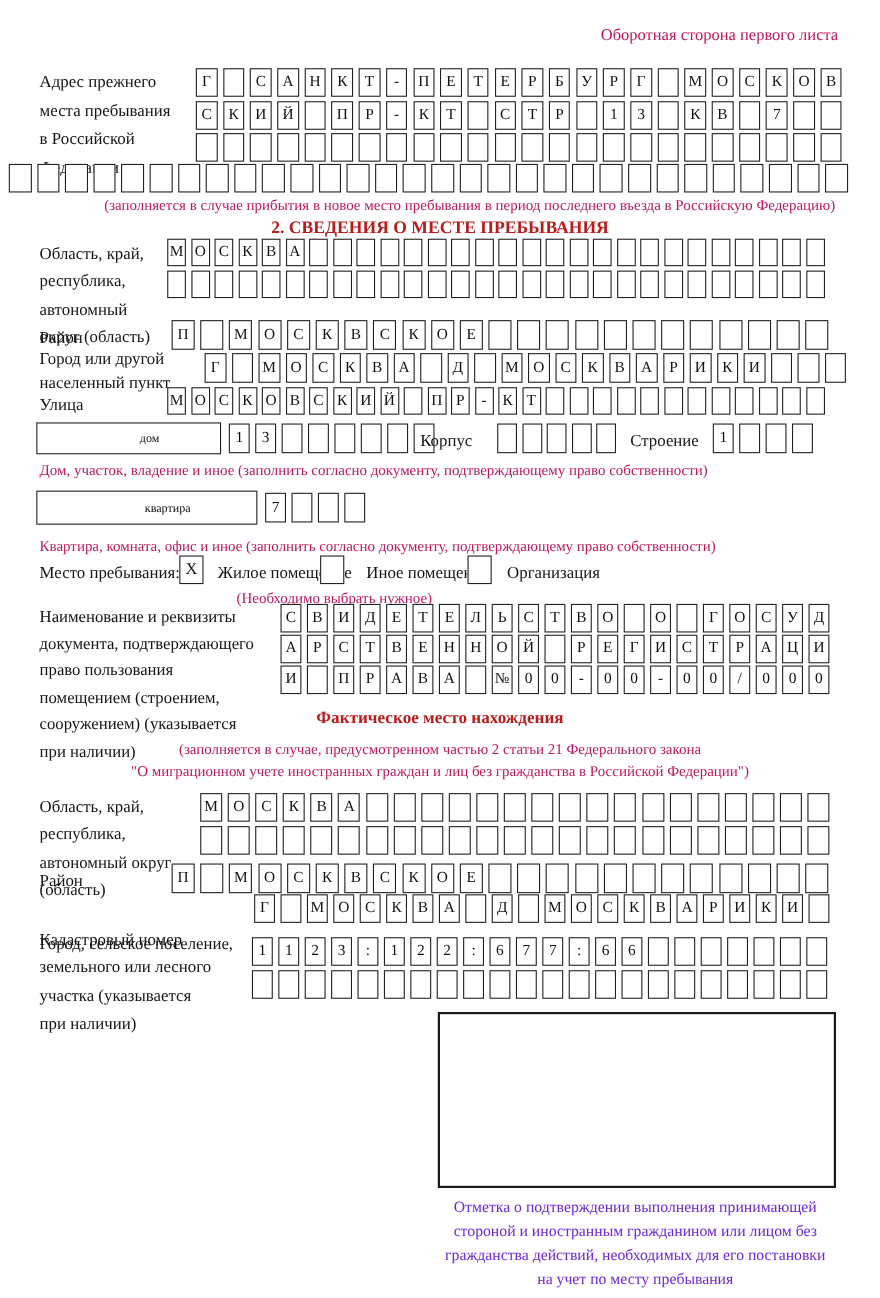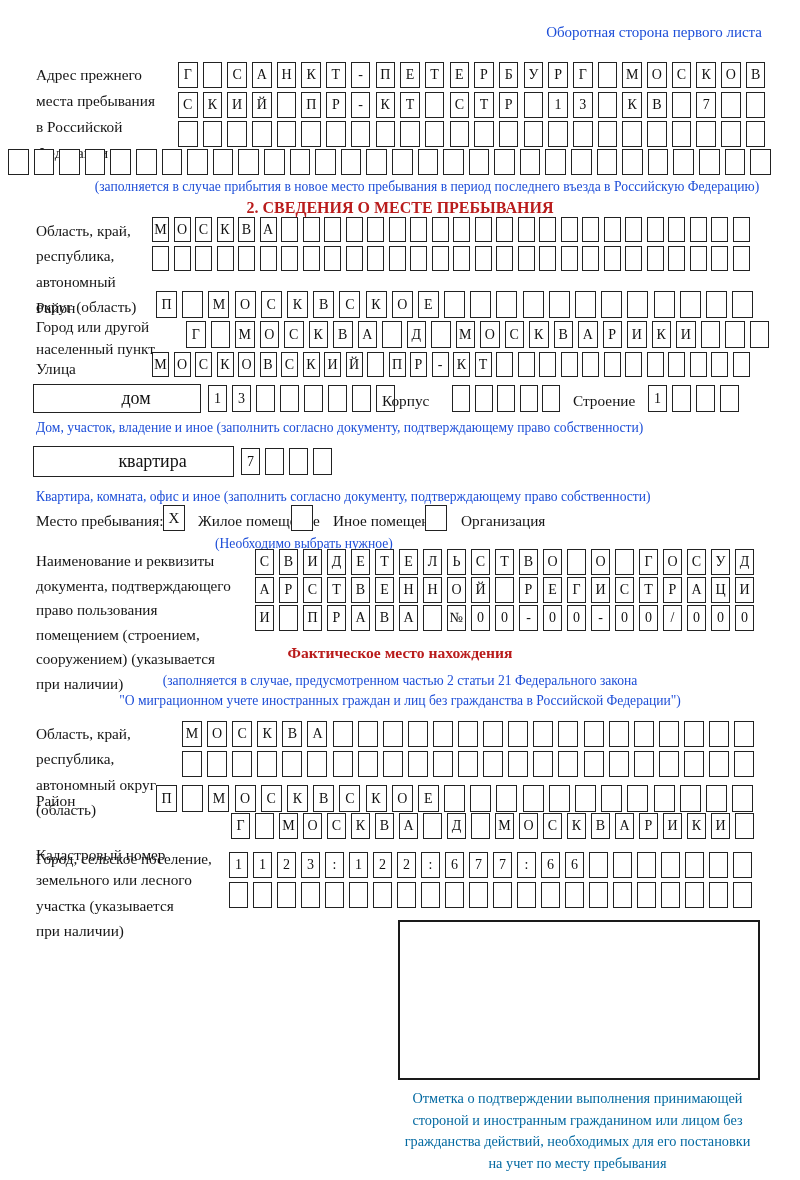--- a/index.html
+++ b/index.html
@@ -1,43 +1,43 @@
 <!DOCTYPE html>
 <html><head>
 <meta charset="utf-8">
 <style>
   html,body{margin:0;padding:0;background:#fff;}
   .page{position:relative;width:800px;height:1180px;background:#fff;overflow:hidden;
         font-family:"Liberation Serif","DejaVu Serif",serif;color:#111;}
   .abs{position:absolute;}
   .lbl{font-size:15.3px;line-height:25px;color:#151515;}
   .lbl-sm{font-size:15.2px;line-height:22px;color:#151515;}
-  .note{font-size:13.6px;color:#1d4ed8;}
+  .note{font-size:13.6px;color:#be185d;}
   .title{font-weight:bold;font-size:16px;color:#b91c1c;}
   .center{width:800px;text-align:center;left:0;}
   .cellrow{display:flex;gap:var(--gap,5px);}
   .cell{width:var(--cw,19px);height:var(--ch,26px);border:1.7px solid #222;
         display:flex;align-items:center;justify-content:center;
         font-size:14px;background:#fff;box-sizing:border-box;flex:none;}
   .cr-prev{--cw:19.5px;--gap:5.2px;--ch:26px;}
   .cr-wide{--cw:20.6px;--gap:5px;--ch:26px;}
   .cr-28{--cw:17px;--gap:4.5px;--ch:25px;}
   .cr-23w{--cw:21px;--gap:5.2px;--ch:27px;}
   .cr-24{--cw:19.5px;--gap:5px;--ch:27px;}
   .cr-doc{--cw:19px;--gap:5px;--ch:26px;}
   .cr-23f{--cw:20px;--gap:5.1px;--ch:26px;}
   .cr-22{--cw:19px;--gap:5px;--ch:26px;}
   .cr-house{--cw:19px;--gap:5px;--ch:27px;}
   .cr-korpus{--cw:18px;--gap:4.5px;--ch:27px;}
   .fieldbox{border:1.7px solid #222;display:flex;align-items:center;justify-content:center;
-            font-size:18px;box-sizing:border-box;background:#fff;padding-left:38px;}
+            font-size:11px;box-sizing:border-box;background:#fff;padding-left:38px;}
   .chk{width:22px;height:26px;border:1.7px solid #222;display:flex;align-items:center;
        justify-content:center;font-size:15px;box-sizing:border-box;background:#fff;}
   .stamp{border:2px solid #1a1a1a;background:#fff;box-sizing:border-box;}
-  .stampnote{font-size:14.3px;line-height:21.5px;text-align:center;color:#0369a1;}
+  .stampnote{font-size:14.3px;line-height:21.5px;text-align:center;color:#6d28d9;}
 </style>
 </head>
 <body>
 
 <div class="page">
 
   <div class="abs note" style="top:24px;right:38px;font-size:15px;">Оборотная сторона первого листа</div>
 
   <div class="abs lbl" style="left:36px;top:62px;width:150px;line-height:26px;">
       <div>Адрес прежнего</div>

